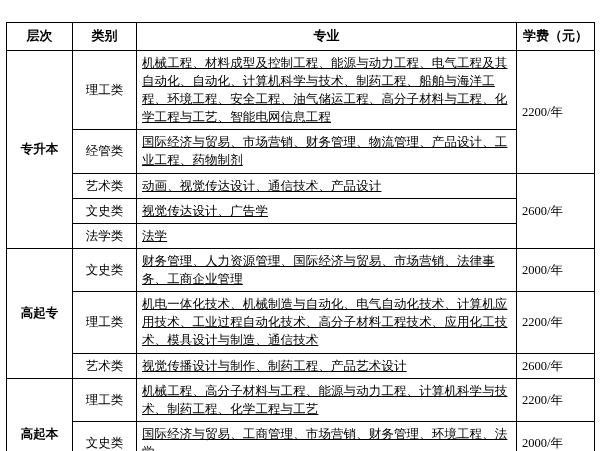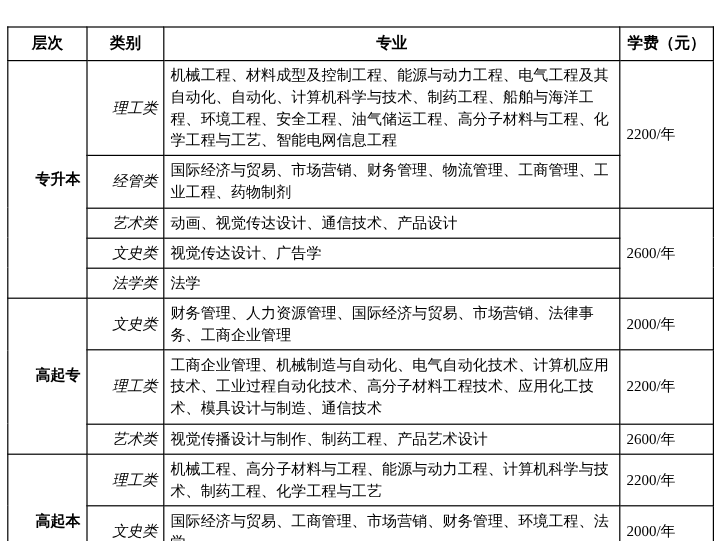--- a/index.html
+++ b/index.html
@@ -41,33 +41,33 @@
     vertical-align: middle;
     word-break: break-all;
   }
   table.tuition thead th {
     text-align: center;
     font-weight: bold;
     padding: 4px 5px;
     font-size: 13px;
   }
   td.level {
-    text-align: right;
+    text-align: center;
     font-weight: bold;
     font-size: 13px;
   }
   td.cat {
-    text-align: right;
+    text-align: center;
     font-size: 12.5px;
-    font-style: italic;
   }
   td.major {
     text-align: left;
     font-size: 12.5px;
     letter-spacing: 0.1px;
+    text-decoration: underline;
   }
   td.fee {
     text-align: left;
     font-size: 12.5px;
   }
 </style>
 </head>
 <body>
 
 <div class="sheet">
@@ -88,21 +88,21 @@
     </thead>
     <tbody id="tbody">
         <tr>
           <td class="level" rowspan="5">专升本</td>
           <td class="cat">理工类</td>
           <td class="major">机械工程、材料成型及控制工程、能源与动力工程、电气工程及其自动化、自动化、计算机科学与技术、制药工程、船舶与海洋工程、环境工程、安全工程、油气储运工程、高分子材料与工程、化学工程与工艺、智能电网信息工程</td>
           <td class="fee" rowspan="2">2200/年</td>
         </tr>
         <tr>
           <td class="cat">经管类</td>
-          <td class="major">国际经济与贸易、市场营销、财务管理、物流管理、工商管理、工业工程、药物制剂</td>
+          <td class="major">国际经济与贸易、市场营销、财务管理、物流管理、产品设计、工业工程、药物制剂</td>
         </tr>
         <tr>
           <td class="cat">艺术类</td>
           <td class="major">动画、视觉传达设计、通信技术、产品设计</td>
           <td class="fee" rowspan="3">2600/年</td>
         </tr>
         <tr>
           <td class="cat">文史类</td>
           <td class="major">视觉传达设计、广告学</td>
         </tr>
@@ -111,21 +111,21 @@
           <td class="major">法学</td>
         </tr>
         <tr>
           <td class="level" rowspan="3">高起专</td>
           <td class="cat">文史类</td>
           <td class="major">财务管理、人力资源管理、国际经济与贸易、市场营销、法律事务、工商企业管理</td>
           <td class="fee">2000/年</td>
         </tr>
         <tr>
           <td class="cat">理工类</td>
-          <td class="major">工商企业管理、机械制造与自动化、电气自动化技术、计算机应用技术、工业过程自动化技术、高分子材料工程技术、应用化工技术、模具设计与制造、通信技术</td>
+          <td class="major">机电一体化技术、机械制造与自动化、电气自动化技术、计算机应用技术、工业过程自动化技术、高分子材料工程技术、应用化工技术、模具设计与制造、通信技术</td>
           <td class="fee">2200/年</td>
         </tr>
         <tr>
           <td class="cat">艺术类</td>
           <td class="major">视觉传播设计与制作、制药工程、产品艺术设计</td>
           <td class="fee">2600/年</td>
         </tr>
         <tr>
           <td class="level" rowspan="3">高起本</td>
           <td class="cat">理工类</td>

